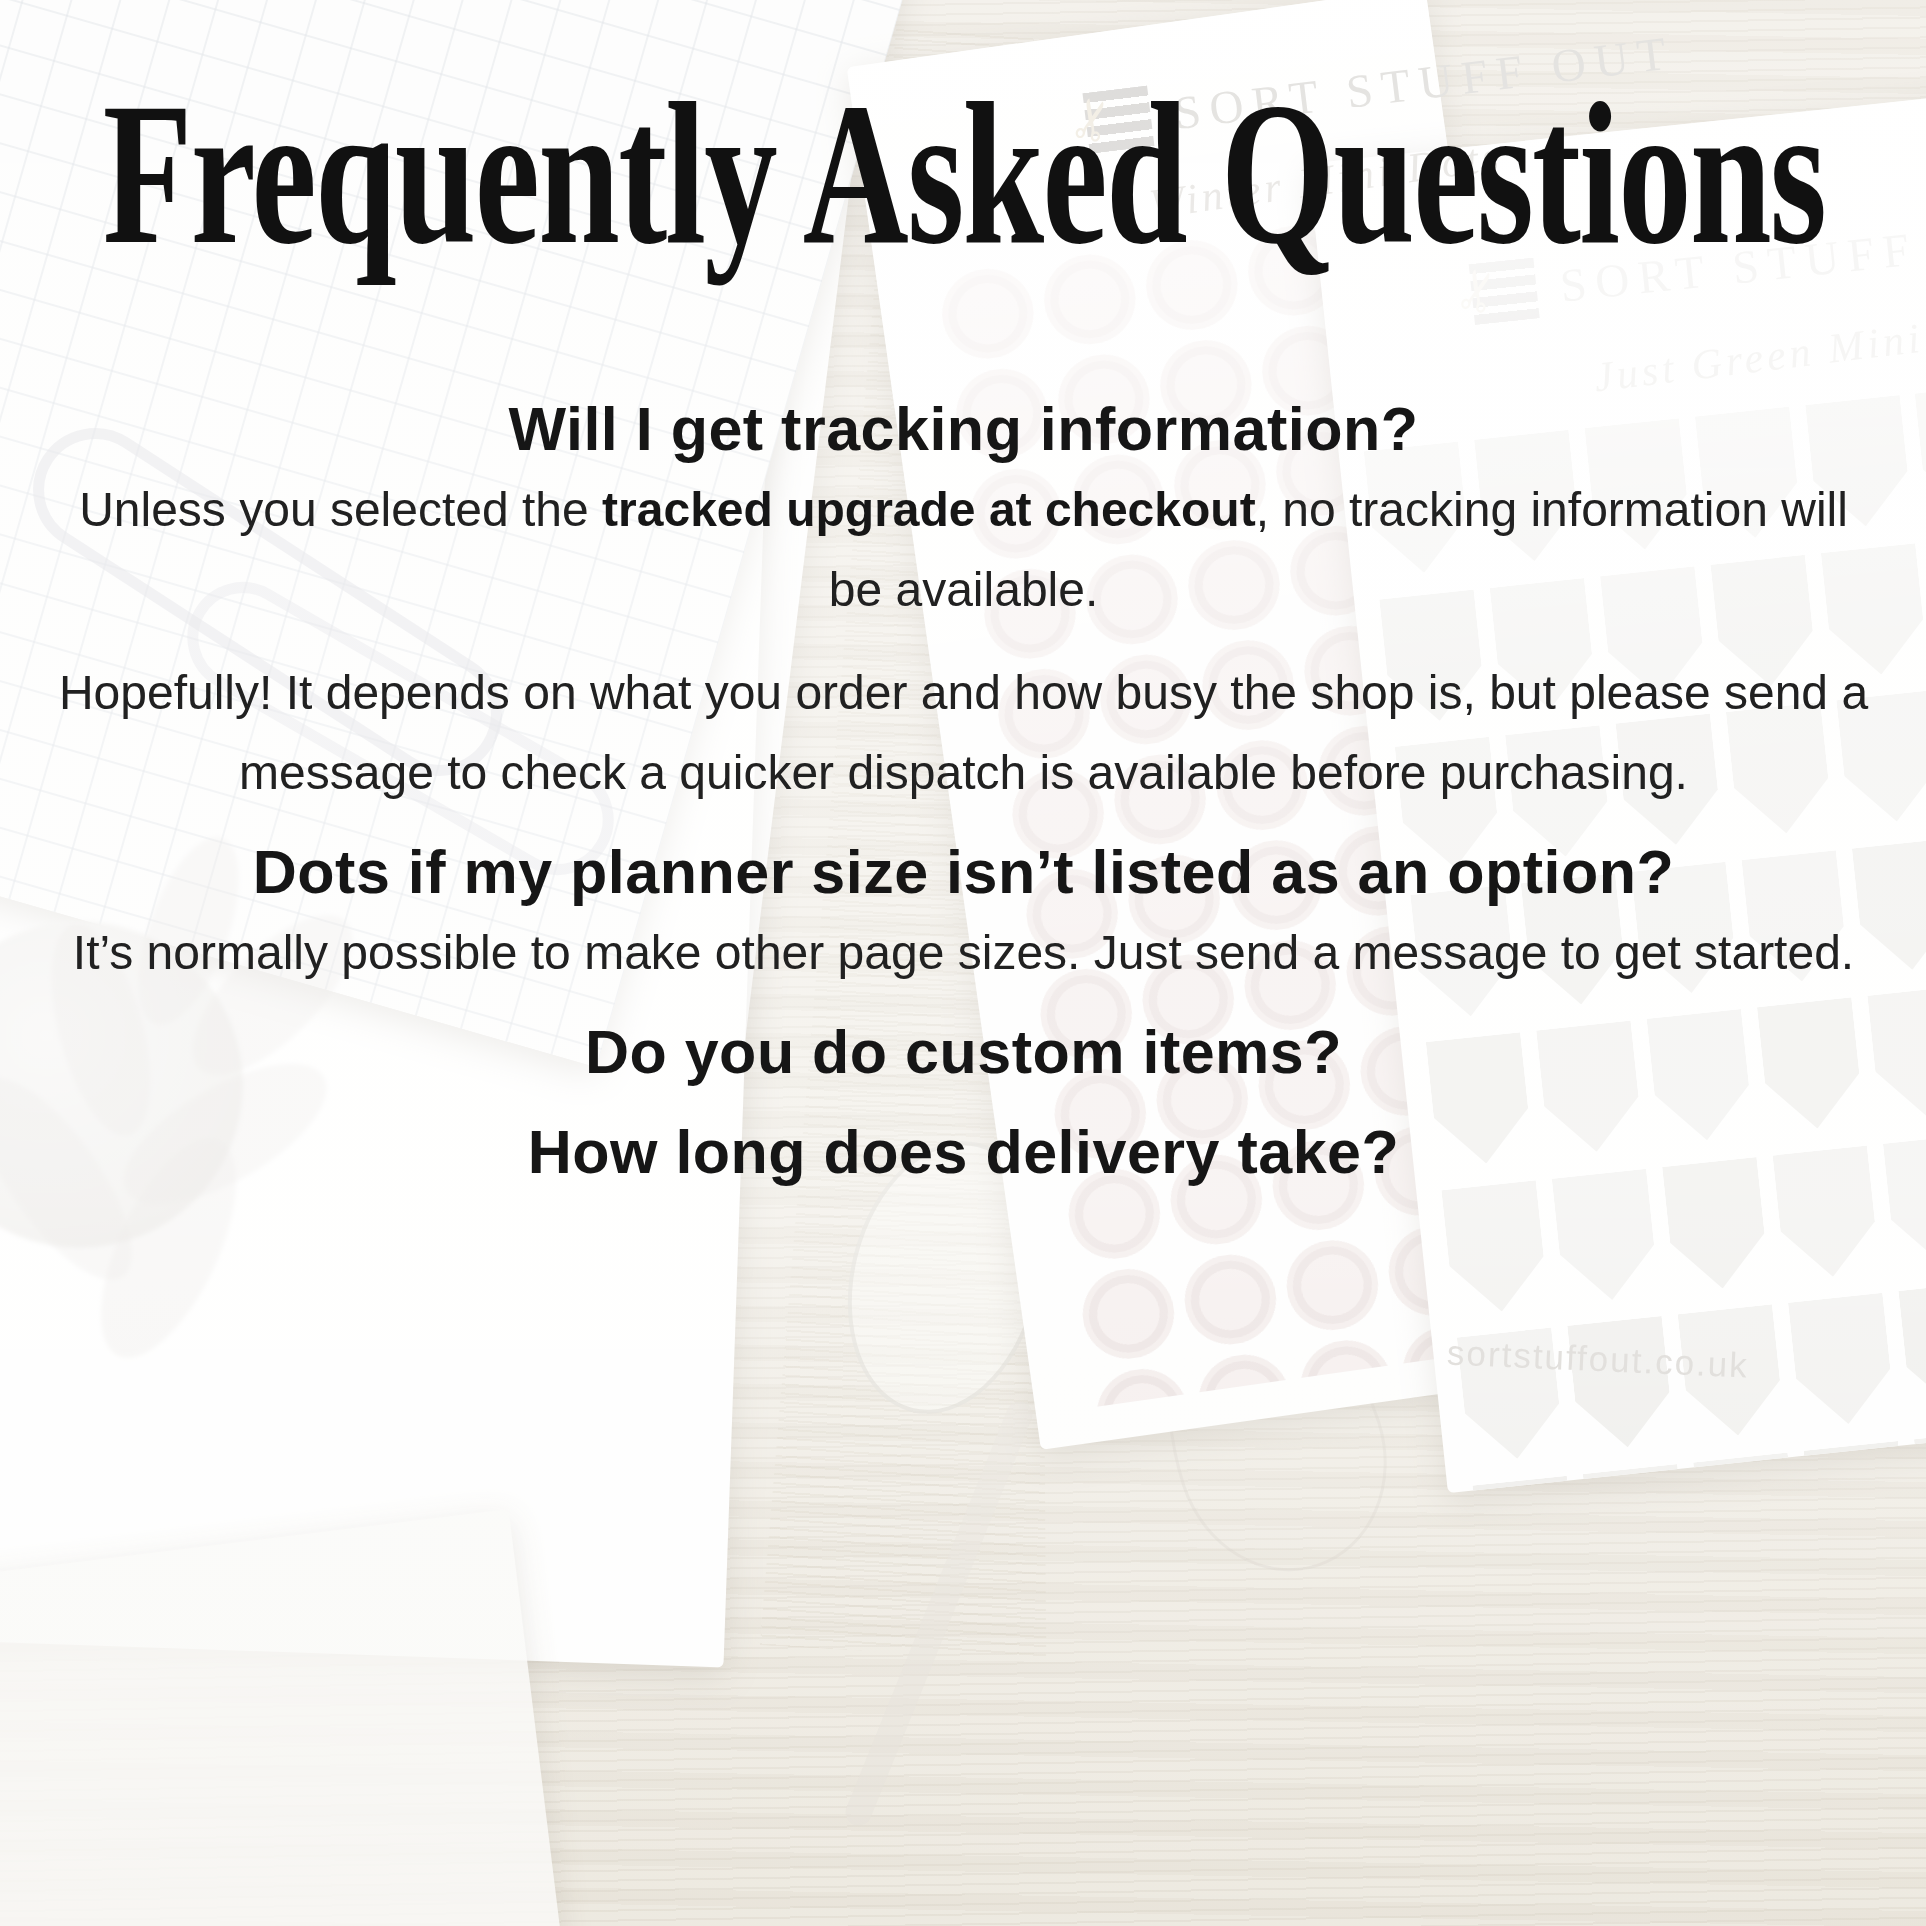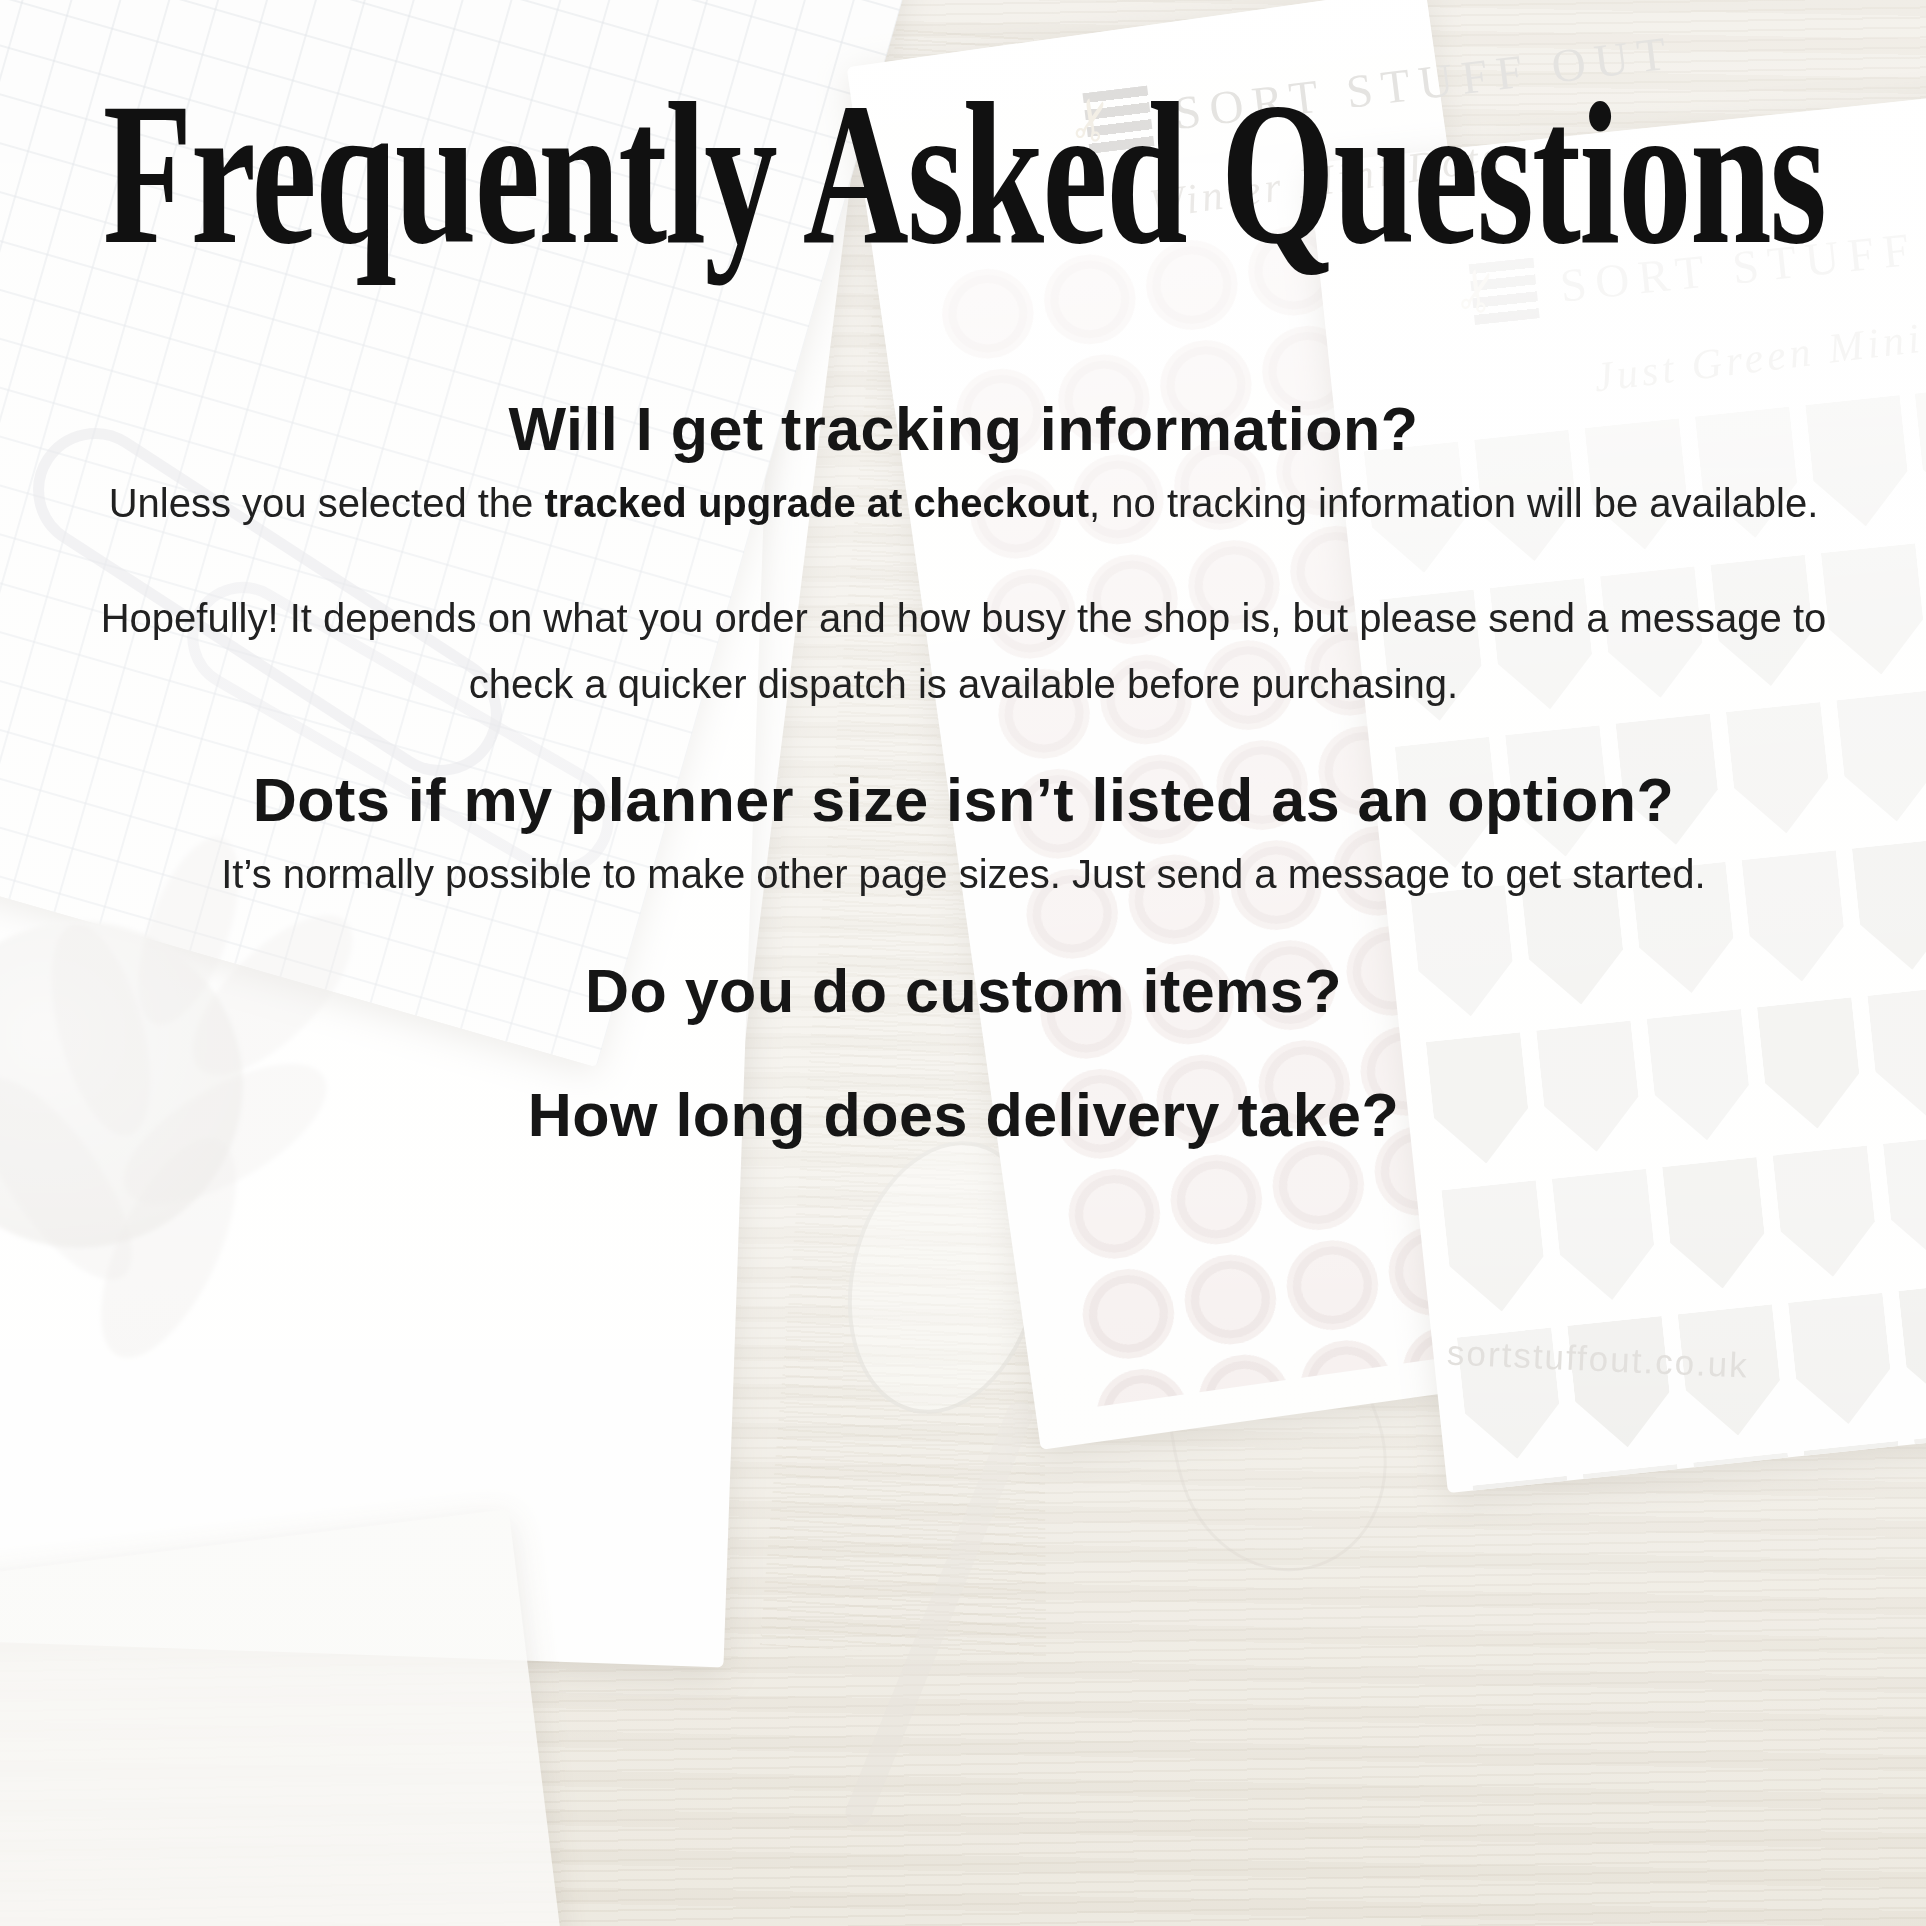--- a/index.html
+++ b/index.html
@@ -86,24 +86,24 @@
 
   
   #content{position:absolute;inset:0;z-index:10;}
   #title{
     position:absolute;top:61px;left:50%;margin:0;white-space:nowrap;
     font-family:"Liberation Serif",serif;font-weight:700;font-size:204px;line-height:1.1;
     letter-spacing:-0.012em;color:#111;transform:translateX(-50%) scaleX(.72);
   }
   #faq-list{
     position:absolute;top:394px;left:50%;transform:translateX(-50%);
-    width:1812px;display:flex;flex-direction:column;gap:48px;text-align:center;
+    width:1812px;display:flex;flex-direction:column;gap:24px;text-align:center;
   }
   .faq-item h2{margin:0 0 6px;font-size:61px;line-height:1.15;font-weight:700;letter-spacing:0.5px;color:#161616;}
-  .faq-item p{margin:0 auto;font-size:40px;line-height:1.66;max-width:1812px;font-weight:400;color:#212121;}
+  .faq-item p{margin:0 auto;font-size:48px;line-height:1.66;max-width:1812px;font-weight:400;color:#212121;}
   .faq-item p b{font-weight:700;color:#161616;}
 </style>
 </head>
 <body>
 
 <div class="canvas">
 
   <div class="abs" id="wood"></div>
   <div class="abs" id="strip"></div>
   <div class="sheet" id="sheet-left-a"></div>

